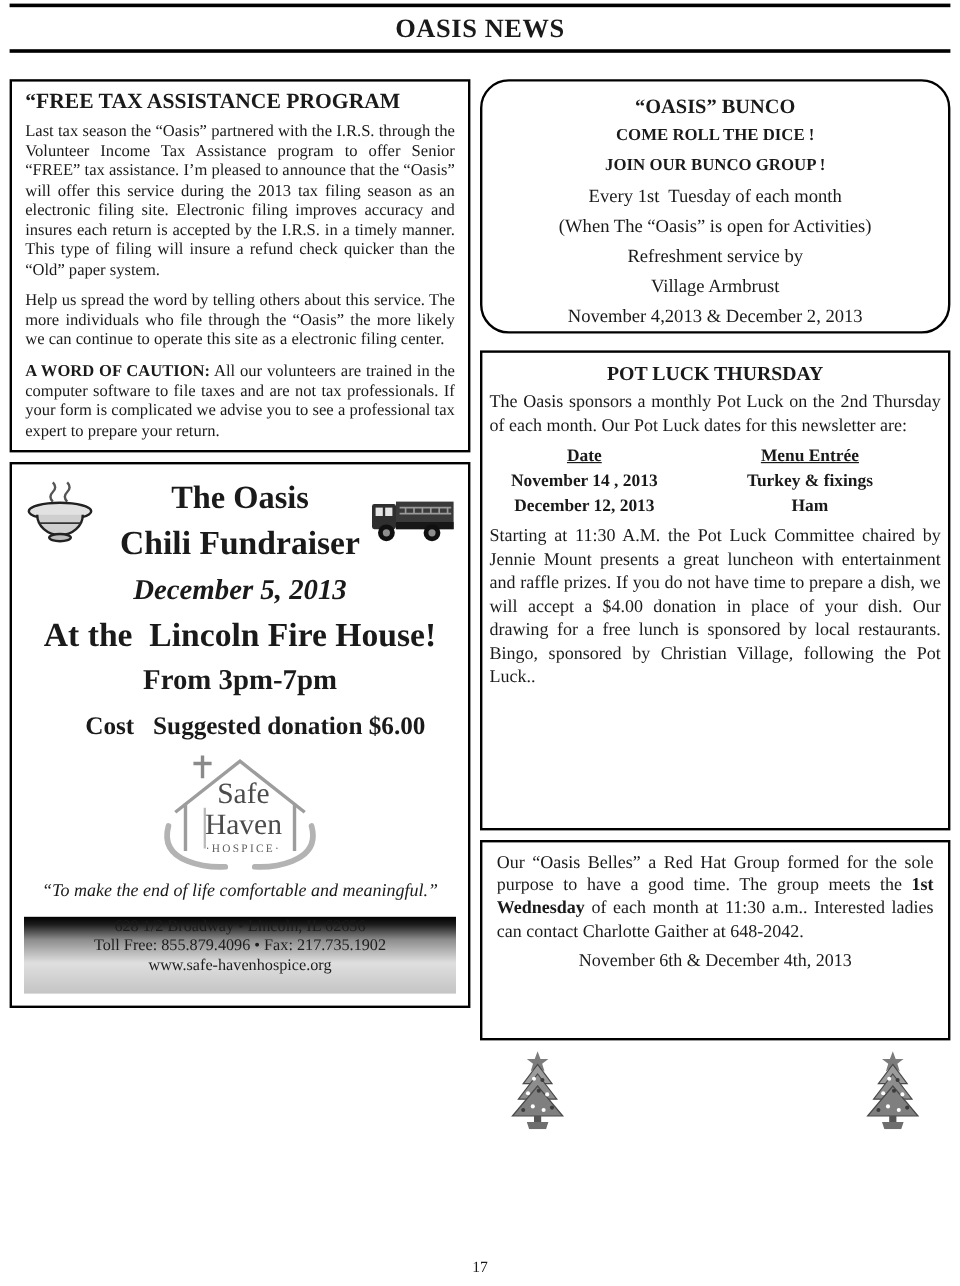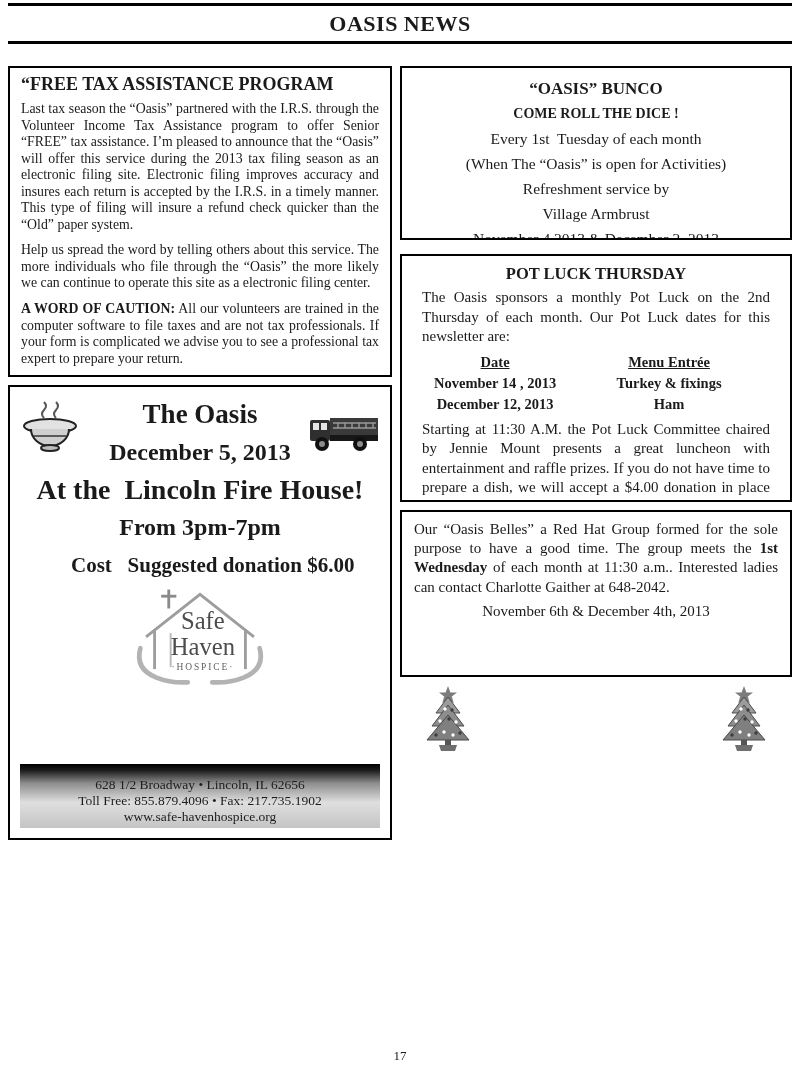--- a/index.html
+++ b/index.html
@@ -27,40 +27,40 @@
   .tax-title { font-size:18px; font-weight:bold; margin-bottom:6px; }
   .tax-box p { font-size:13.8px; line-height:1.2; text-align:justify; margin-bottom:9px; }
   .tax-box p:last-child { margin-bottom:0; }
 
   
   .chili-box { margin-top:8px; height:455px; position:relative; text-align:center; padding:12px 14px 0; }
   .soup-icon  { position:absolute; left:12px; top:12px; }
   .truck-icon { position:absolute; right:10px; top:24px; }
   .chili-l1 { font-size:27px; font-weight:bold; }
   .chili-l2 { font-size:28px; font-weight:bold; margin-top:8px; }
-  .chili-l3 { font-size:24px; font-weight:bold; margin-top:9px; }
+  .chili-l3 { font-size:24px; font-weight:bold; margin-top:9px;font-style:italic; }
   .chili-l4 { font-size:28px; font-weight:bold; margin-top:8px; white-space:pre-wrap;text-align:center; }
   .chili-l5 { font-size:24px; font-weight:bold; margin-top:8px; }
   .chili-l6 { font-size:21px; font-weight:bold; margin-top:12px; text-align:left; white-space:pre-wrap;margin-left:47px; }
   .logo-wrap { margin-top:4px; }
   .tagline { font-style:italic; font-size:15px; margin-top:2px; }
   .band {
     position:absolute; left:10px; right:10px; bottom:10px; height:64px;
     background:linear-gradient(180deg,#000 0%,#1c1c1c 10%,#8d8d8d 30%,#dfdfdf 60%,#c4c4c4 100%);
-    color:#1c1c1c; font-size:13.5px; line-height:16px; padding-top:13px; text-align:center;
+    color:#1c1c1c; font-size:13.5px; line-height:16px; padding-top:0; text-align:center;
   }
 
   
-  .bunco-box { height:174px; padding:8px 8px; text-align:center; }
+  .bunco-box { height:212px; padding:8px 8px; text-align:center;border-radius:24px; }
   .bunco-title { font-size:17px; font-weight:bold; height:25px; line-height:25px; }
   .bunco-bold  { font-size:14px; font-weight:bold; height:25px; line-height:25px; }
   .bunco-line  { font-size:15.5px; height:25px; line-height:25px; white-space:pre-wrap; }
 
   
-  .potluck-box { margin-top:14px; height:248px; padding:8px 20px; }
+  .potluck-box { margin-top:14px; height:400px; padding:8px 6px; }
   .potluck-title { font-size:16.5px; font-weight:bold; text-align:center; margin-bottom:4px; }
   .potluck-box p { font-size:15px; line-height:1.3; text-align:justify; }
   .pl-table { display:grid; grid-template-columns:42% 58%; font-weight:bold; font-size:14.5px; margin:5px 0 5px; }
   .pl-cell { text-align:center; padding:2px 0; }
   .pl-head .pl-cell { text-decoration:underline; }
 
   
   .redhat-box { margin-top:8px; height:167px; padding:8px 12px; }
   .redhat-title { font-size:18px; font-weight:bold; text-align:center; margin-bottom:4px; }
   .redhat-box p { font-size:15px; line-height:1.28; text-align:justify; }
@@ -117,20 +117,21 @@
           </g>
           <rect x="22" y="24" width="48" height="6" fill="#171717"></rect>
           <circle cx="14" cy="33" r="7" fill="#101010"></circle>
             <circle cx="14" cy="33" r="3" fill="#8d8d8d"></circle>
           <circle cx="52" cy="33" r="7" fill="#101010"></circle>
             <circle cx="52" cy="33" r="3" fill="#8d8d8d"></circle>
         </svg>
       </span>
 
       <div class="chili-l1">The Oasis</div>
+      <div class="chili-l2">Chili Fundraiser</div>
       <div class="chili-l3">December 5, 2013</div>
       <div class="chili-l4">At the  Lincoln Fire House!</div>
       <div class="chili-l5">From 3pm-7pm</div>
       <div class="chili-l6">Cost   Suggested donation $6.00</div>
 
       <div class="logo-wrap">
         <svg width="150" height="106" viewBox="0 0 150 112" aria-hidden="false">
           <g stroke="#8a8a8a" stroke-width="3">
               <line x1="42" y1="8" x2="42" y2="28"></line>
               <line x1="34" y1="15" x2="50" y2="15"></line>
@@ -140,34 +141,36 @@
           <line x1="123" y1="50" x2="123" y2="92" stroke="#9d9d9d" stroke-width="3"></line>
           <line x1="44" y1="54" x2="44" y2="90" stroke="#b9b9b9" stroke-width="2"></line>
           <path d="M12 70 q-6 22 17 31 q15 6 33 5" fill="none" stroke="#b3b3b3" stroke-width="5" stroke-linecap="round"></path>
           <path d="M138 70 q6 22 -17 31 q-15 6 -33 5" fill="none" stroke="#b3b3b3" stroke-width="5" stroke-linecap="round"></path>
           <text x="78" y="50" text-anchor="middle" font-size="26" fill="#4c4c4c" font-family="Liberation Serif, serif">Safe</text>
           <text x="78" y="77" text-anchor="middle" font-size="26" fill="#4c4c4c" font-family="Liberation Serif, serif">Haven</text>
           <text x="78" y="93" text-anchor="middle" font-size="10" letter-spacing="2" fill="#5f5f5f" font-family="Liberation Serif, serif">·HOSPICE·</text>
         </svg>
       </div>
 
+      <div class="tagline">“To make the end of life comfortable and meaningful.”</div>
 
       <div class="band">
         <div>628 1/2 Broadway • Lincoln, IL 62656</div>
         <div>Toll Free: 855.879.4096 • Fax: 217.735.1902</div>
         <div>www.safe-havenhospice.org</div>
       </div>
     </section>
   </div>
 
   <div class="col-right">
 
     <section class="box bunco-box">
       <div class="bunco-title">“OASIS” BUNCO</div>
       <div class="bunco-bold">COME ROLL THE DICE !</div>
+      <div class="bunco-bold">JOIN OUR BUNCO GROUP !</div>
       <div class="bunco-line">Every 1st  Tuesday of each month</div>
       <div class="bunco-line">(When The “Oasis” is open for Activities)</div>
       <div class="bunco-line">Refreshment service by</div>
       <div class="bunco-line">Village Armbrust</div>
       <div class="bunco-line">November 4,2013 &amp; December 2, 2013</div>
     </section>
 
     <section class="box potluck-box">
       <h2 class="potluck-title">POT LUCK THURSDAY</h2>
       <p>The Oasis sponsors a monthly Pot Luck on the 2nd Thursday of each month.  Our Pot Luck dates for this newsletter are:</p>

